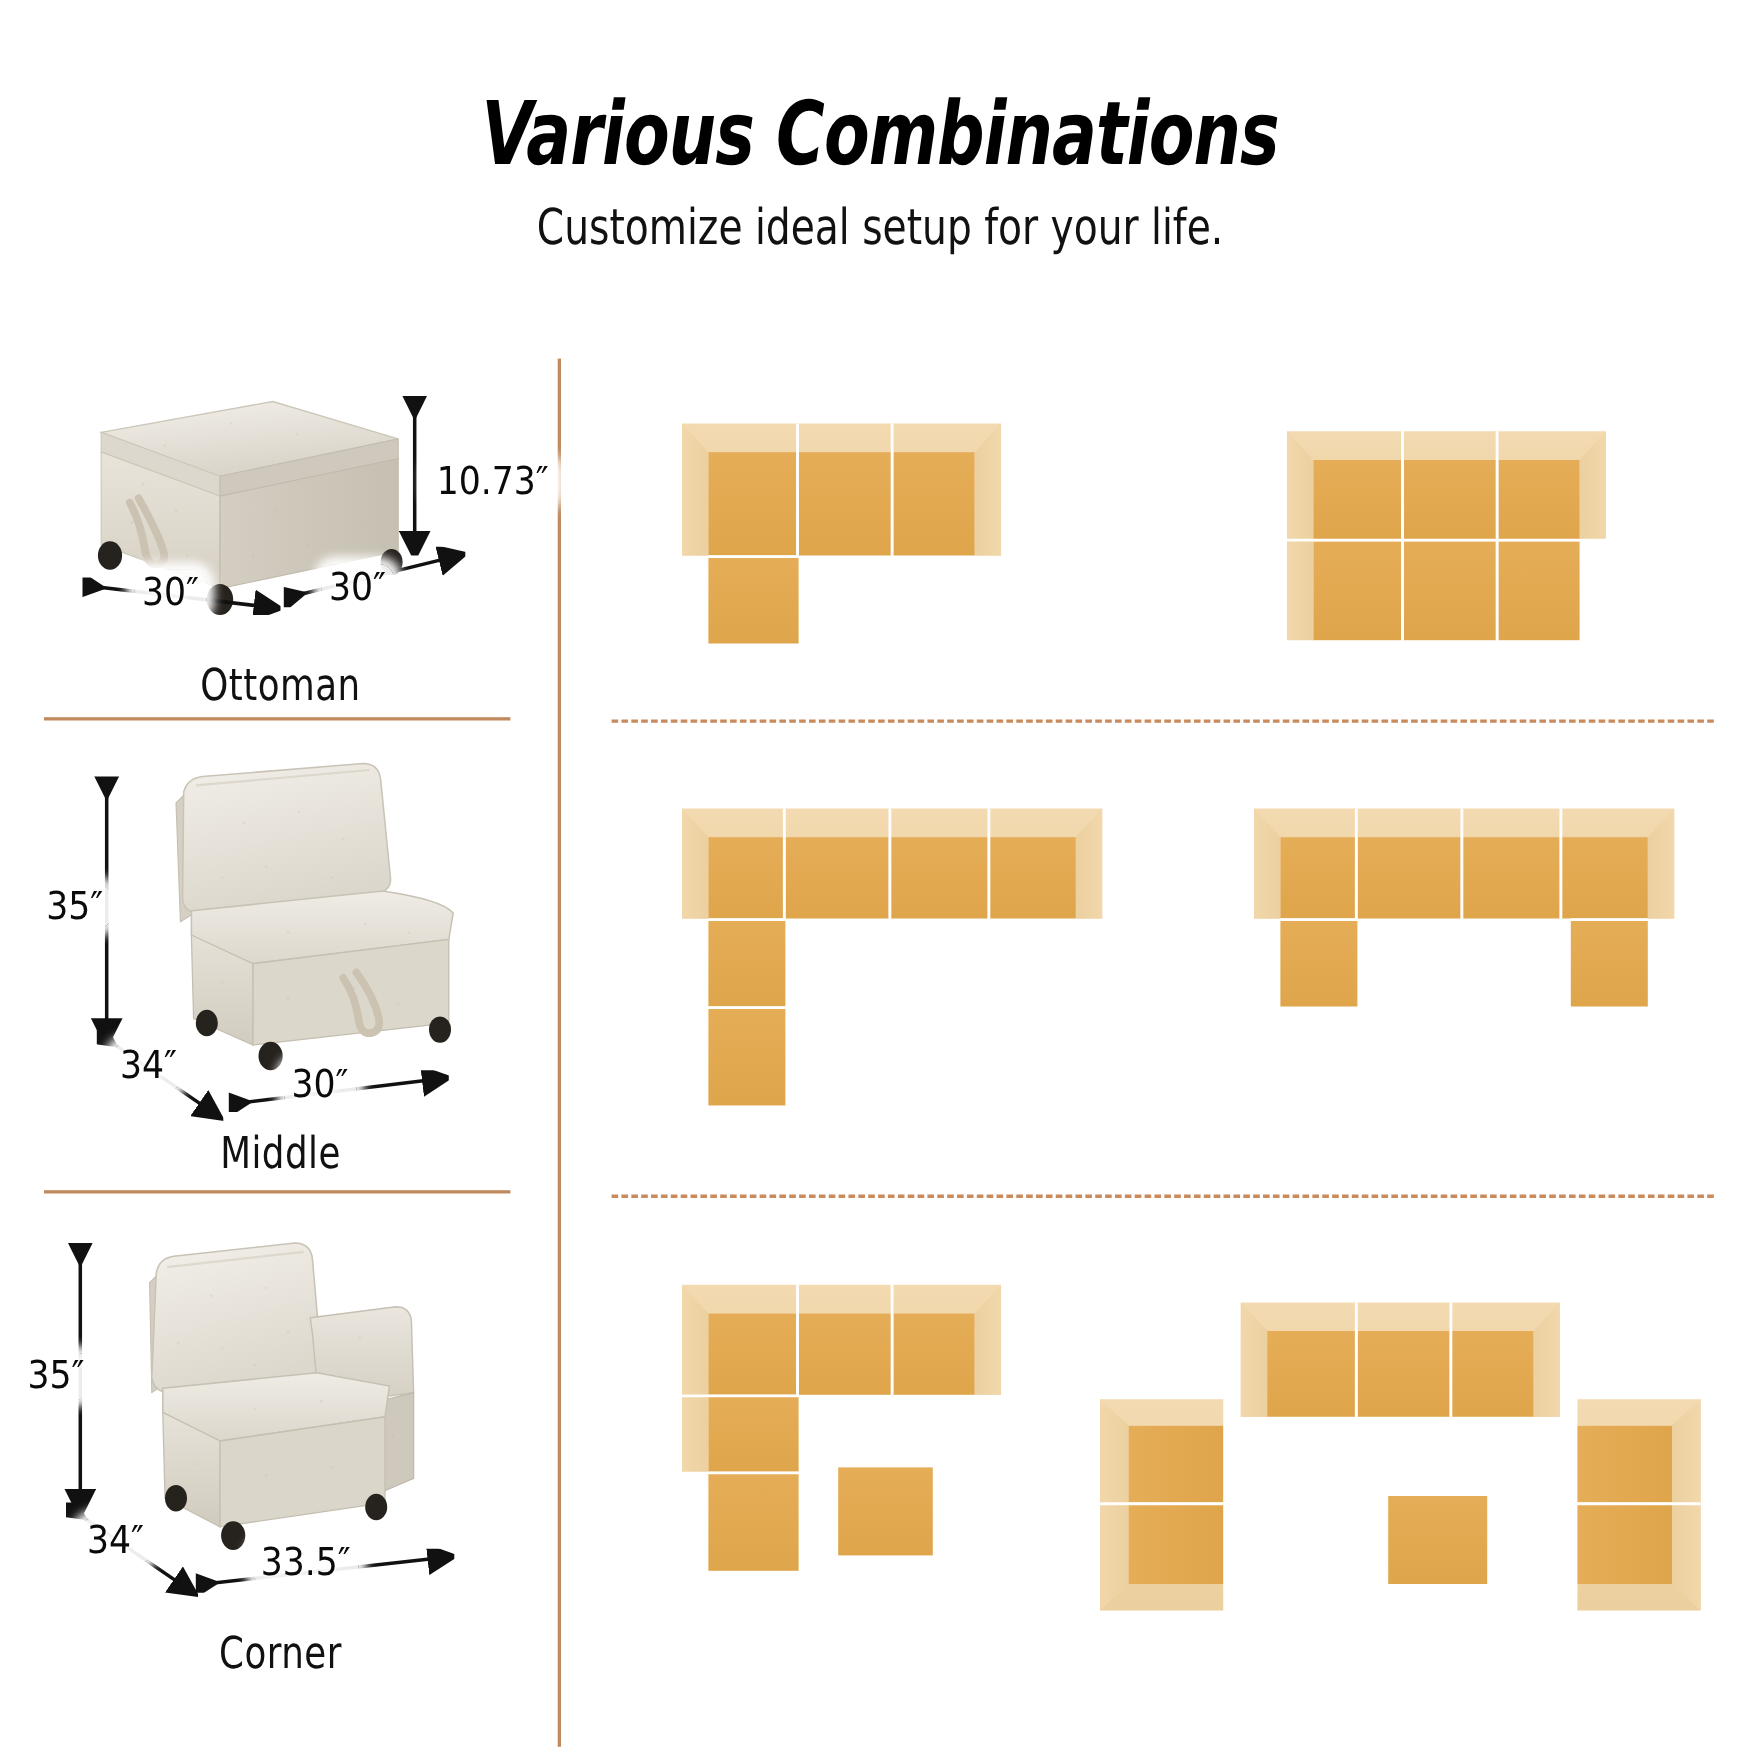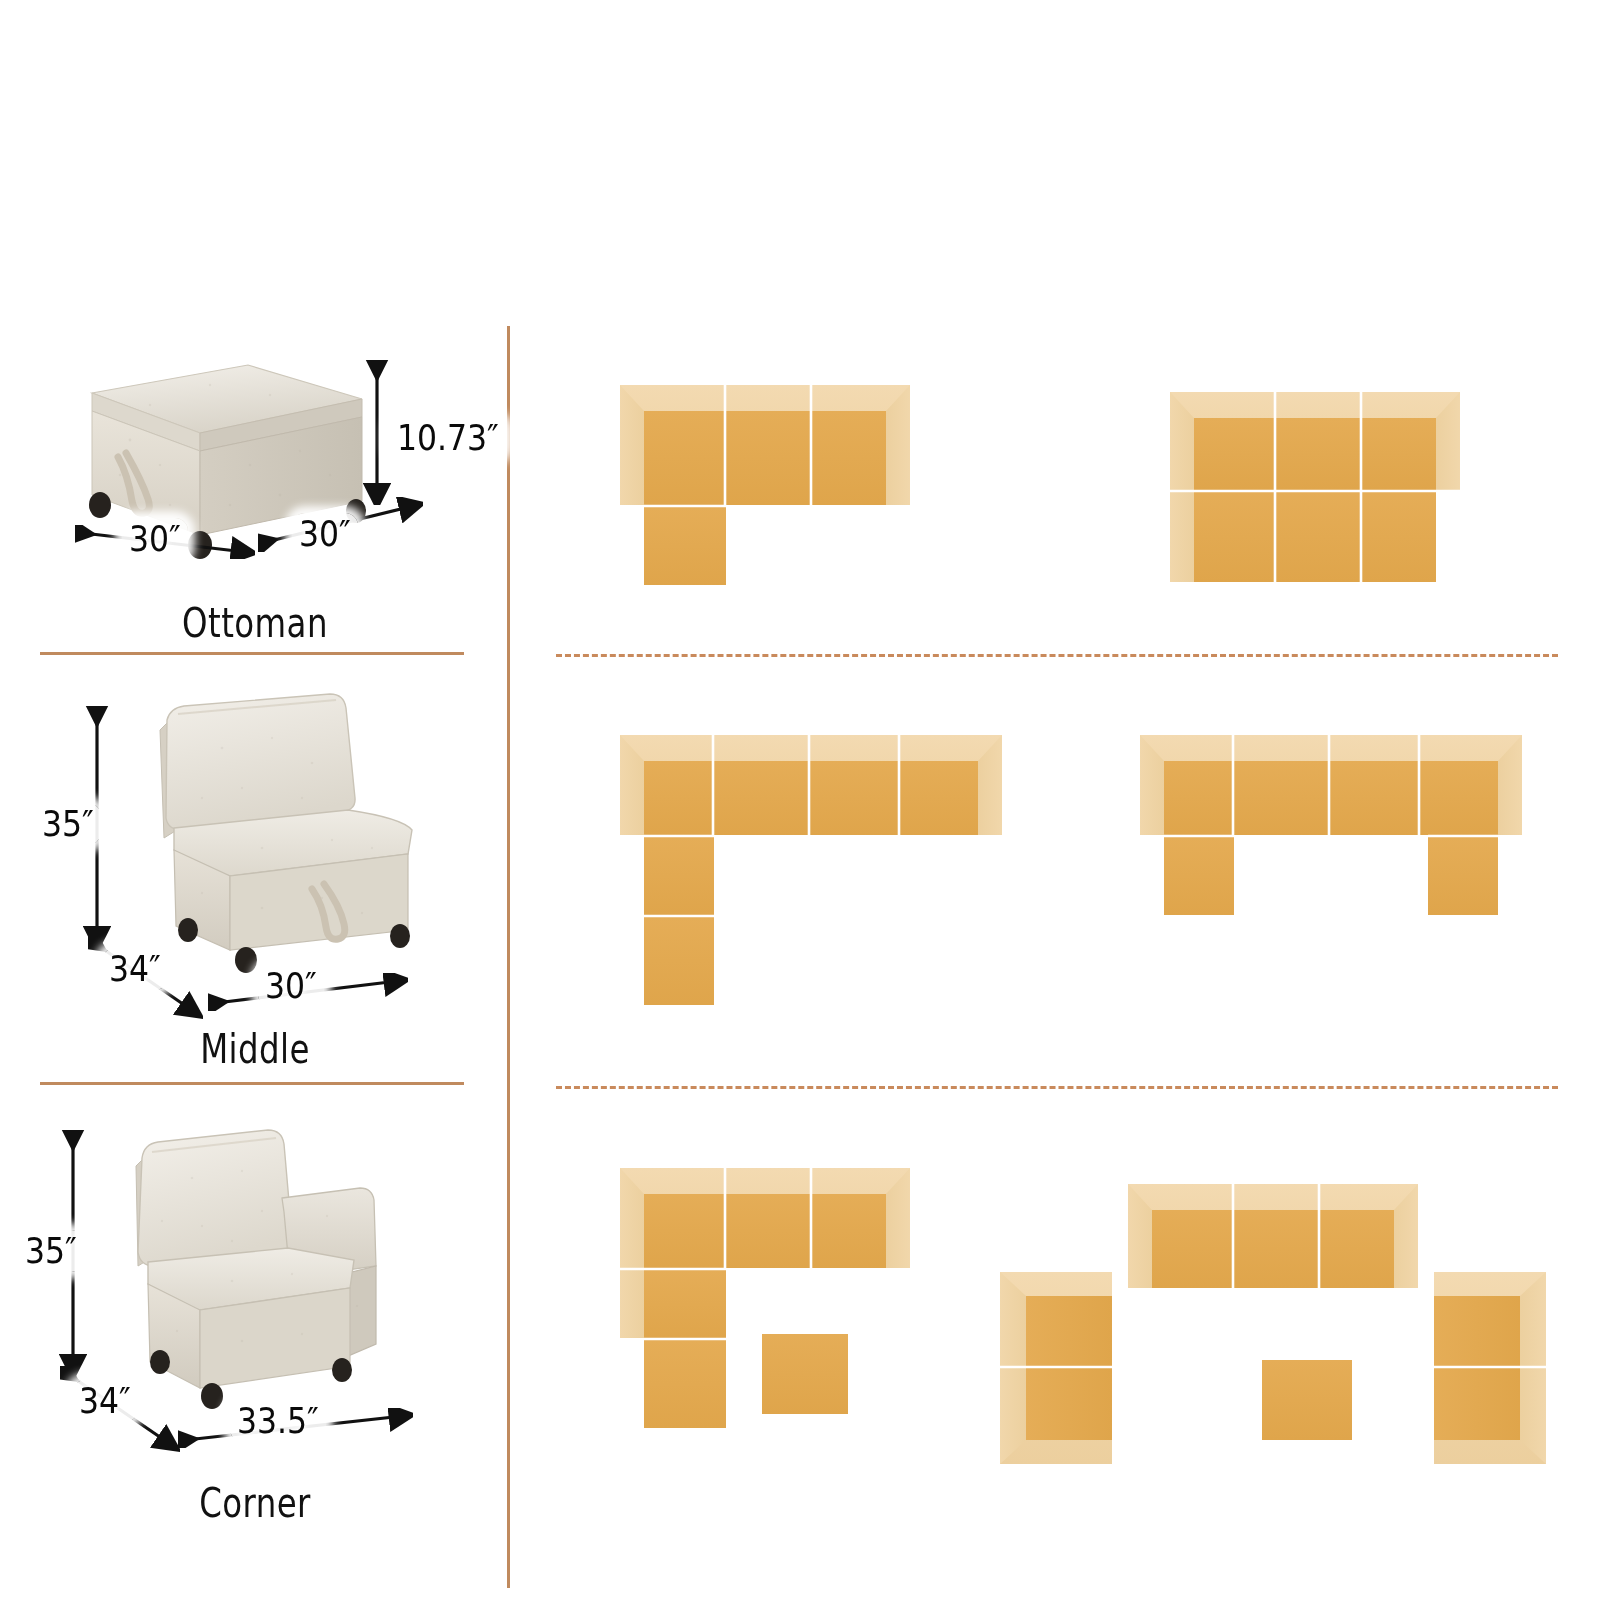--- a/index.html
+++ b/index.html
@@ -57,20 +57,24 @@
 
   
   .config{position:absolute;}
   .config svg{display:block;overflow:visible;}
 </style>
 </head>
 <body>
 
 <div class="page">
 
+  <div class="header">
+    <div class="title">Various Combinations</div>
+    <div class="subtitle">Customize ideal setup for your life.</div>
+  </div>
 
   <div class="v-divider"></div>
   <div class="h-divider" style="left:40px;top:652px;width:424px;"></div>
   <div class="h-divider" style="left:40px;top:1082px;width:424px;"></div>
   <div class="h-dashed" style="left:556px;top:654px;width:1002px;"></div>
   <div class="h-dashed" style="left:556px;top:1086px;width:1002px;"></div>
 
   <div class="mod" style="left:40px;top:355px;width:430px;height:300px;">
     <div class="photo" style="left:10px;top:0px;">
       <svg width="330" height="215" viewBox="0 0 330 215">

